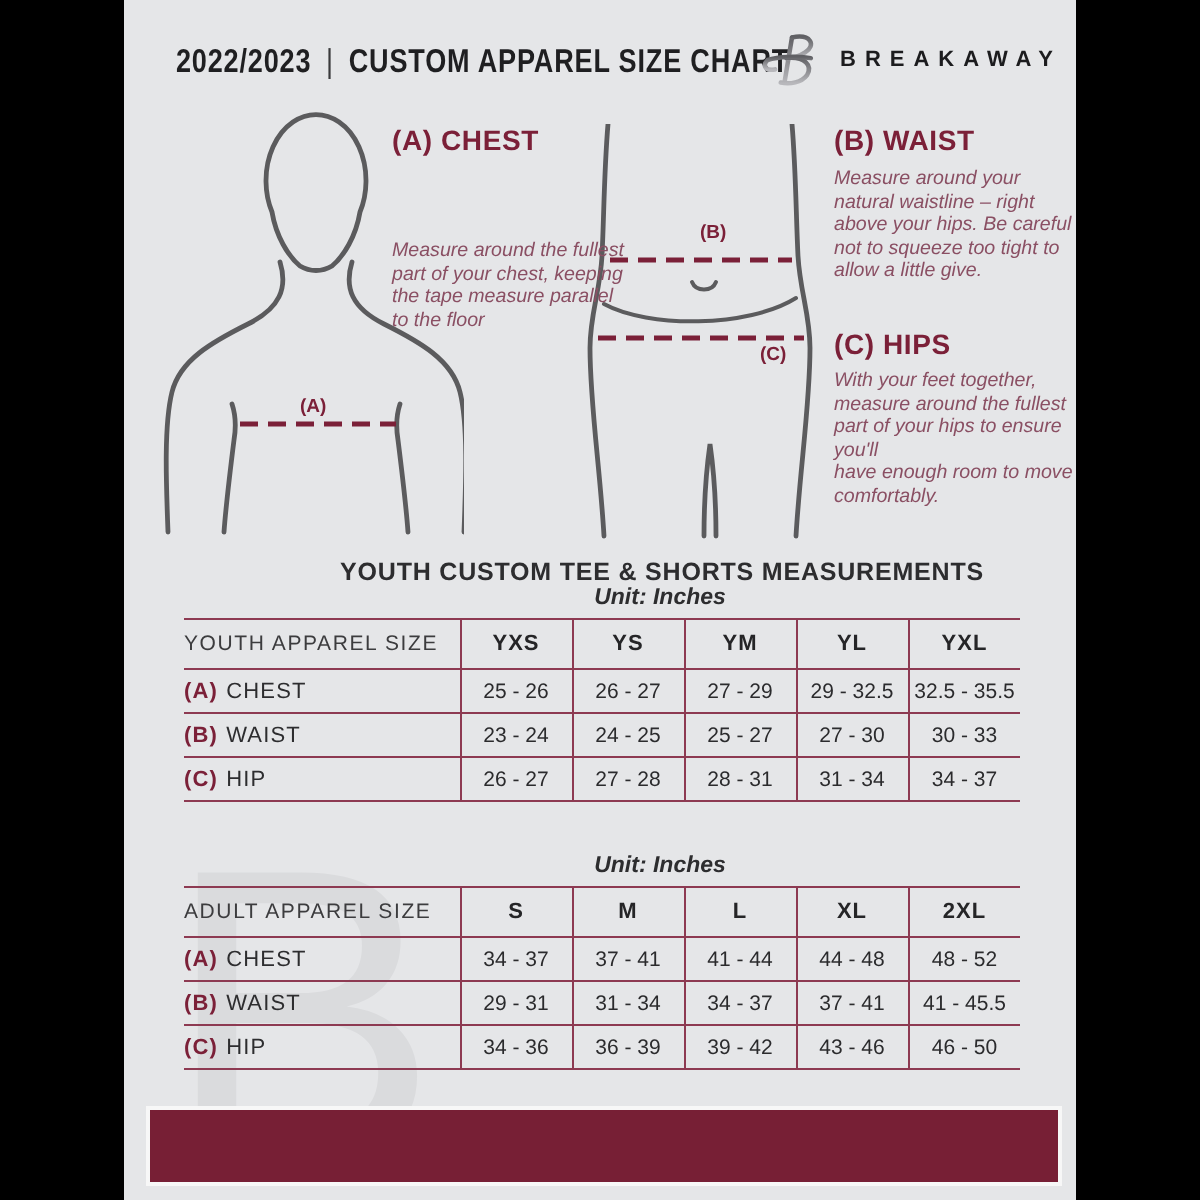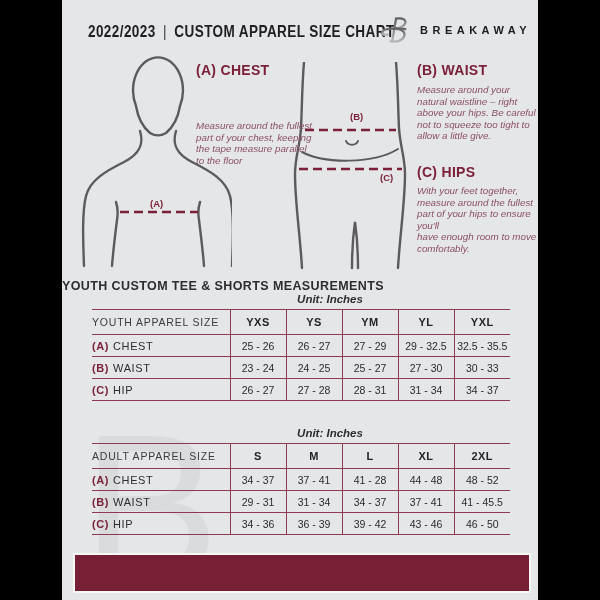--- a/index.html
+++ b/index.html
@@ -32,21 +32,21 @@
     font-size:9.8px;line-height:11.6px;font-style:italic;color:#8a4f63;
     width:120px;white-space:pre-line;
   }
   .fig-label{font-size:9.5px;font-weight:bold;color:#7b2038;}
 
   figure{margin:0;}
   svg{display:block;}
 
   
   .sec-title{
-    left:0;width:476px;text-align:left;font-size:12.5px;font-weight:bold;
+    left:0;width:538px;text-align:center;font-size:12.5px;font-weight:bold;
     color:#2d2d2f;letter-spacing:.4px;
   }
   .sec-unit{
     left:0;width:536px;text-align:center;font-size:11.5px;font-weight:bold;
     font-style:italic;color:#2d2d2f;
   }
 
   
   table.sizes{
     border-collapse:collapse;table-layout:fixed;width:418px;left:30px;
@@ -218,21 +218,21 @@
       <th class="size">S</th>
       <th class="size">M</th>
       <th class="size">L</th>
       <th class="size">XL</th>
       <th class="size">2XL</th>
     </tr>
     <tr class="data">
       <td class="rowlabel"><span class="pfx">(A)</span><span>CHEST</span></td>
       <td class="num">34 - 37</td>
       <td class="num">37 - 41</td>
-      <td class="num">41 - 28</td>
+      <td class="num">41 - 44</td>
       <td class="num">44 - 48</td>
       <td class="num">48 - 52</td>
     </tr>
     <tr class="data">
       <td class="rowlabel"><span class="pfx">(B)</span><span>WAIST</span></td>
       <td class="num">29 - 31</td>
       <td class="num">31 - 34</td>
       <td class="num">34 - 37</td>
       <td class="num">37 - 41</td>
       <td class="num">41 - 45.5</td>

